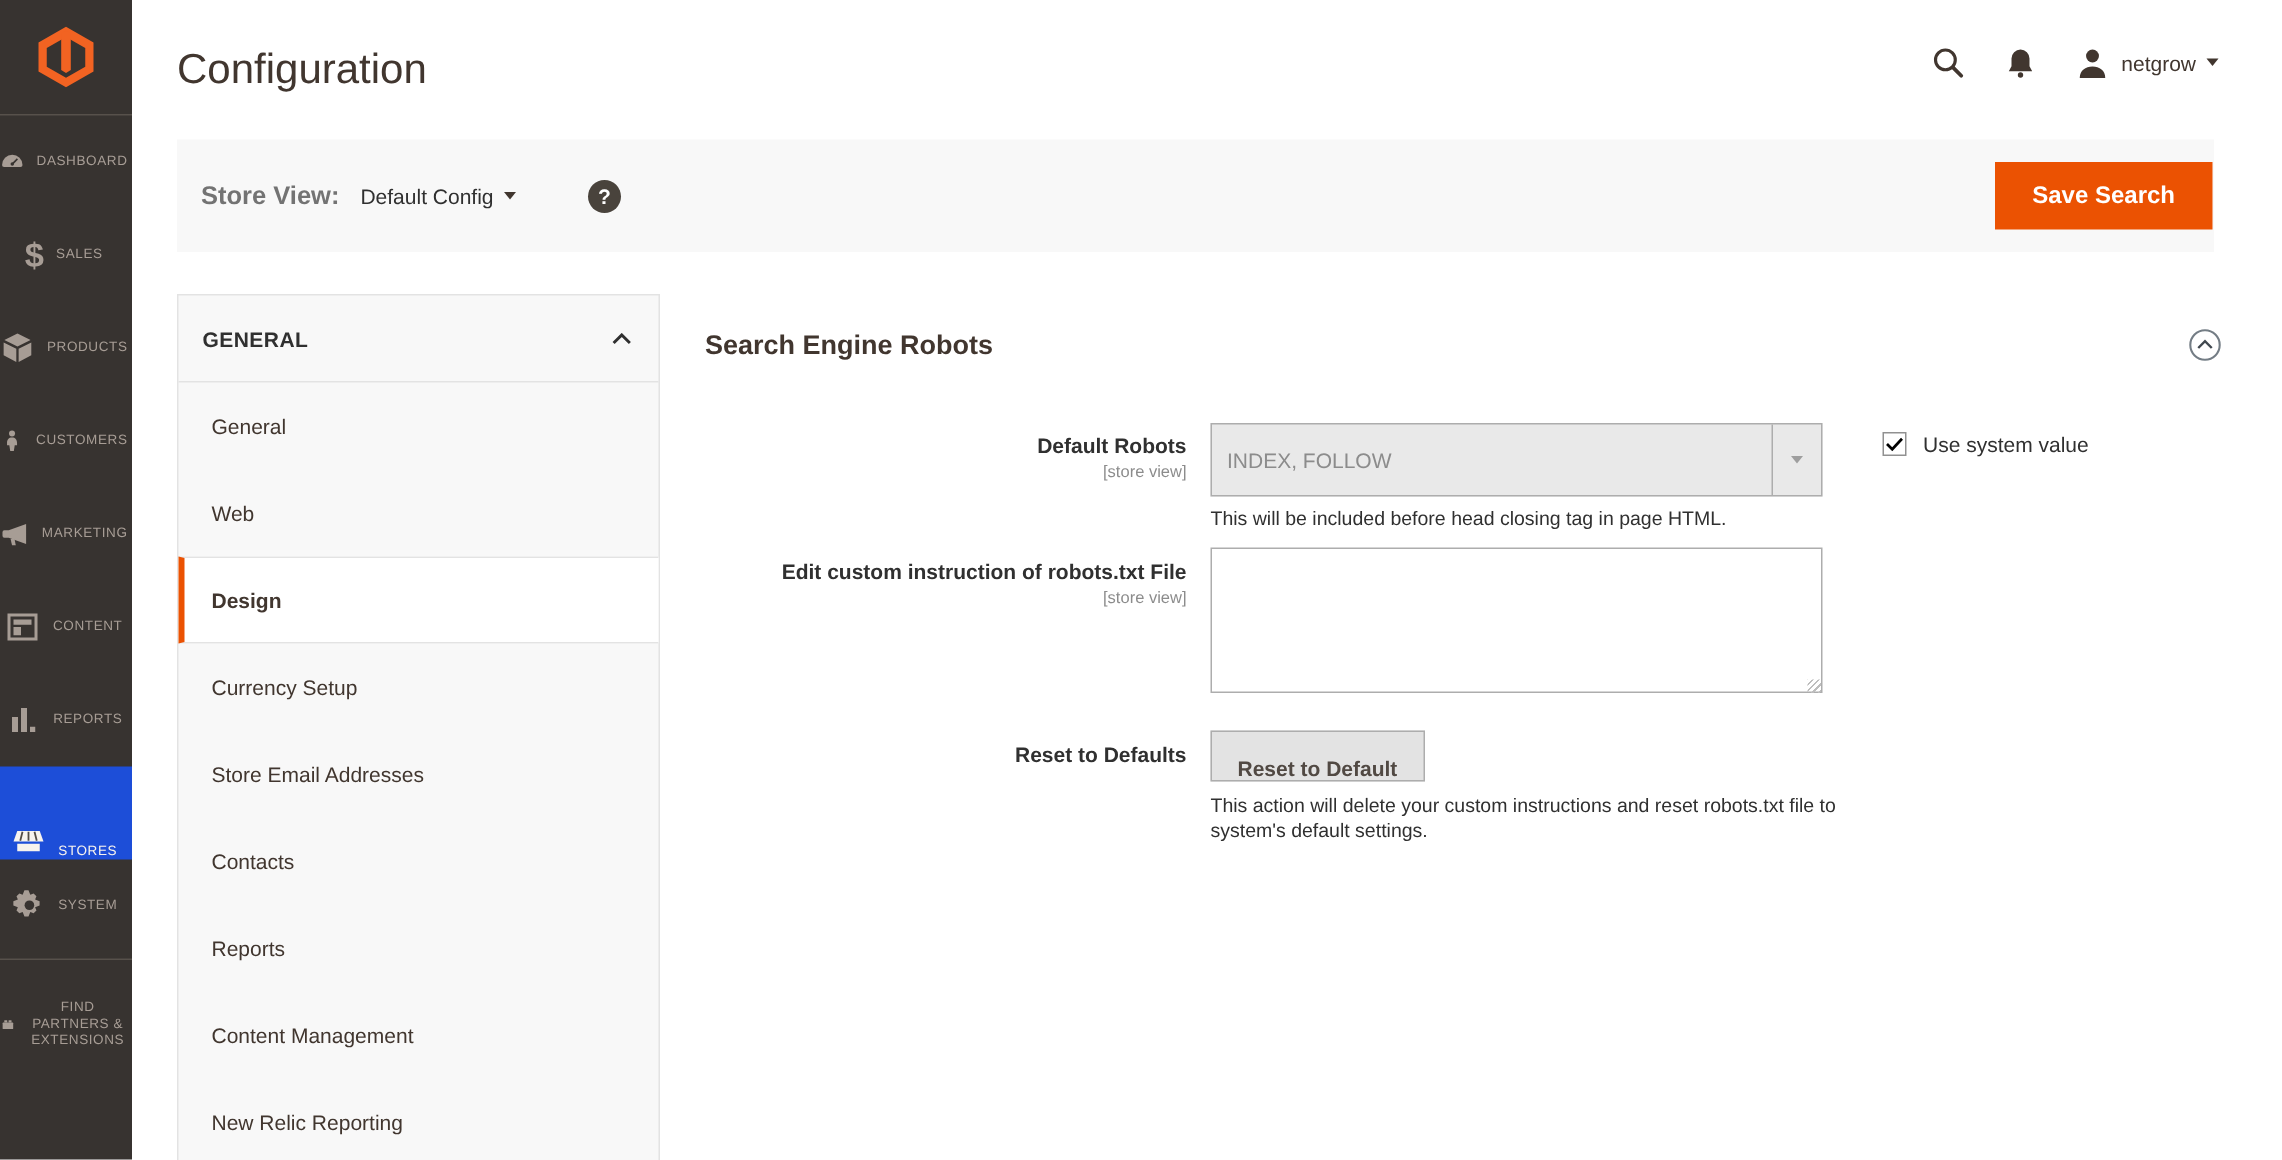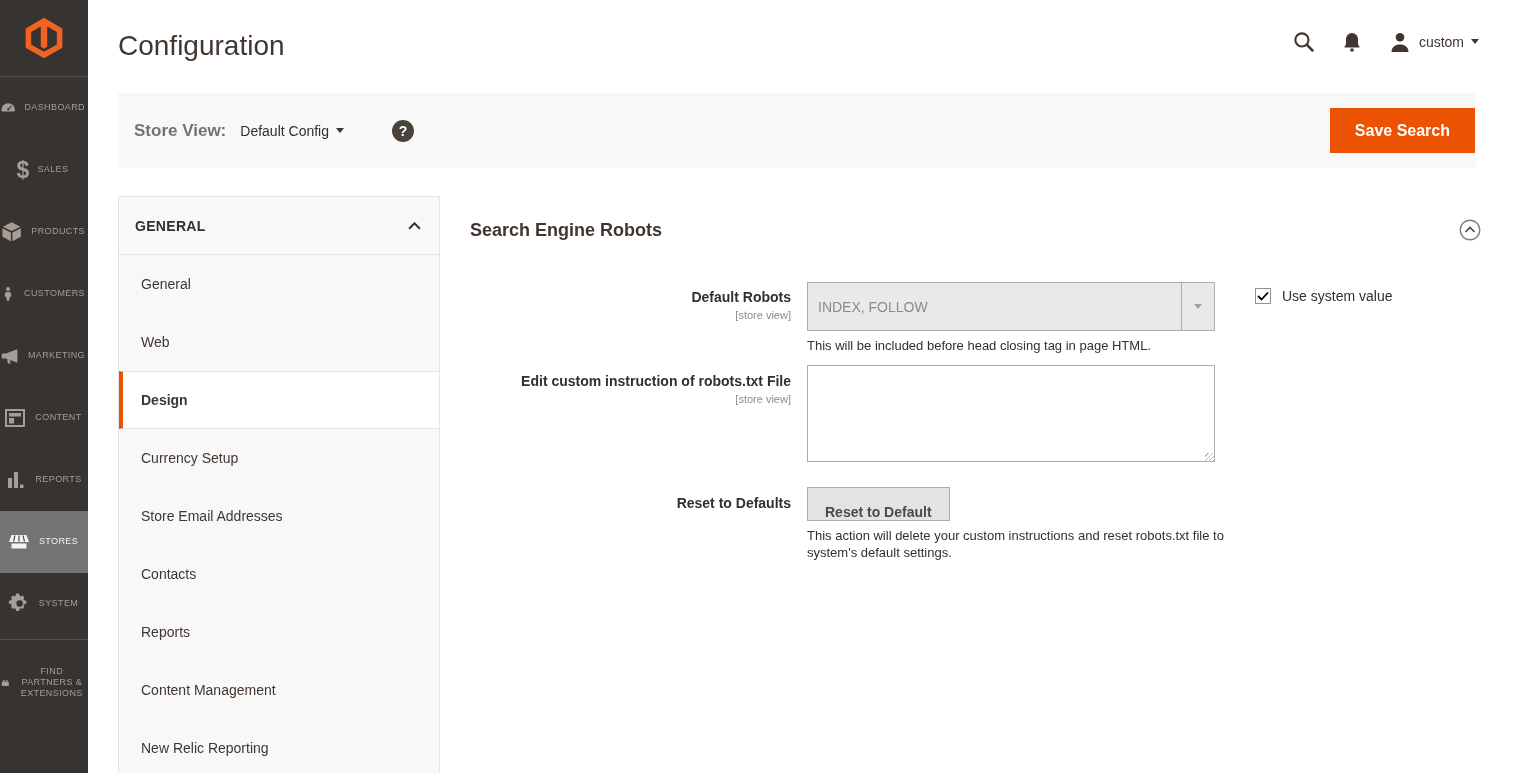--- a/index.html
+++ b/index.html
@@ -7,21 +7,21 @@
     font-family:"Liberation Sans", sans-serif; color:#41362f; }
 
   
   .sidebar { position:absolute; left:0; top:0; width:88px; height:773px; background:#373330; z-index:5; }
   .logo-wrap { height:77px; display:flex; align-items:center; justify-content:center;
     border-bottom:1px solid #57514b; cursor:pointer; }
   .side-nav { list-style:none; }
   .side-item { height:62px; display:flex; flex-direction:row; align-items:center;
     justify-content:center; gap:5px; cursor:pointer; }
   .side-item .lbl { font-size:9px; letter-spacing:.4px; color:#a79d95; text-align:center; line-height:1.25; padding:0 3px; }
-  .side-item.active { background:#737373; }
+  .side-item.active { background:#1d4ed8;align-items:flex-end; }
   .side-item.active .lbl { color:#f7f3ee; }
   .side-item.active svg .ic { fill:#f7f3ee; }
   .side-item.divided { border-top:1px solid #57514b; height:86px; margin-top:4px; }
   .dollar { font-size:23px; font-weight:bold; color:#a79d95; line-height:22px; }
 
   
   .page-title { position:absolute; left:118px; top:30px; font-size:28px; font-weight:400; color:#41362f; }
   .header-actions { position:absolute; right:42px; top:30px; display:flex; align-items:center; gap:27px; }
   .hbtn { display:flex; align-items:center; cursor:pointer; }
   .user-name { font-size:14px; color:#41362f; margin-left:8px; }
@@ -190,21 +190,21 @@
     <svg width="20" height="22" viewBox="0 0 20 22">
       <path fill="#41362f" d="M10 2a6 6 0 0 0-6 6v5.2L2.2 16.5h15.6L16 13.2V8a6 6 0 0 0-6-6z"></path>
       <circle cx="10" cy="19" r="1.8" fill="#41362f"></circle>
     </svg>
   </span>
   <span class="hbtn">
     <svg width="22" height="22" viewBox="0 0 22 22">
       <circle cx="11" cy="6.3" r="4.3" fill="#41362f"></circle>
       <path d="M2.5 21c0-5 3.8-7.6 8.5-7.6s8.5 2.6 8.5 7.6z" fill="#41362f"></path>
     </svg>
-    <span class="user-name">custom</span>
+    <span class="user-name">netgrow</span>
     <i class="caret-down"></i>
   </span>
 </div>
 
 <div class="toolbar">
   <div class="toolbar-inner">
     <span class="sv-label">Store View:</span>
     <span class="sv-value">
       <span>Default Config</span>
       <i class="caret-down"></i>

